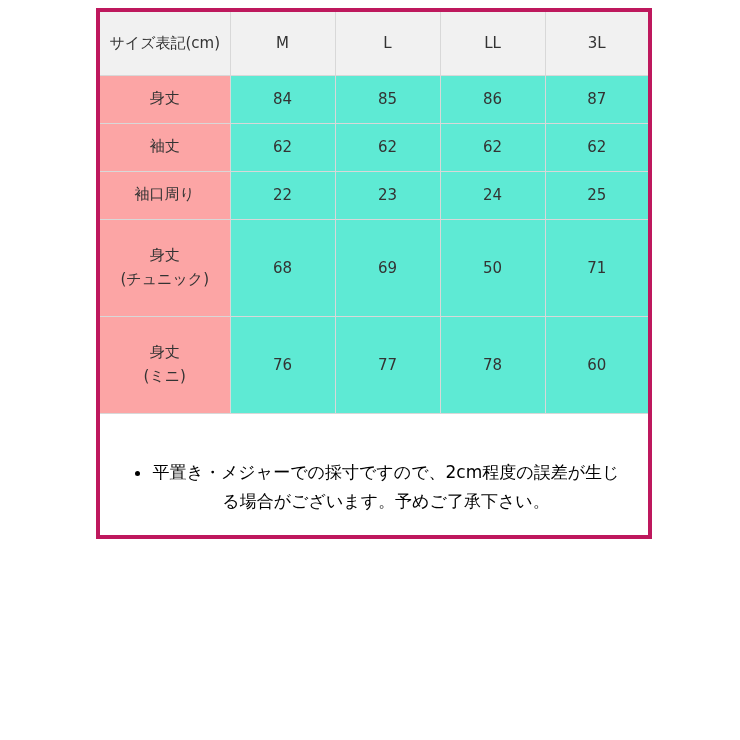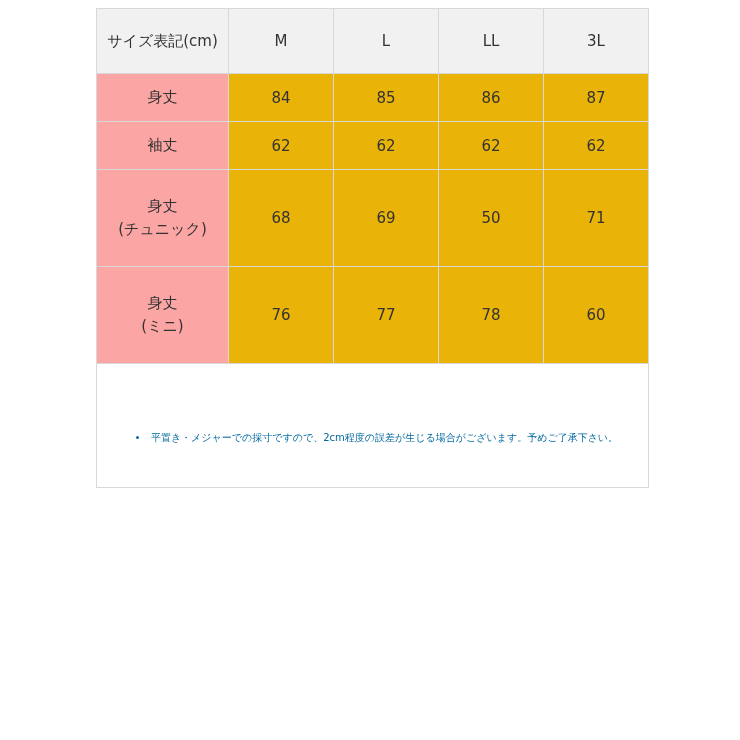--- a/index.html
+++ b/index.html
@@ -13,56 +13,56 @@
   }
   .table-wrap {
     position: absolute;
     left: 96px;
     top: 8px;
   }
   table.size-chart {
     border-collapse: collapse;
     table-layout: fixed;
     width: 552px;
-    border: 1px solid #be185d;
+    border: 4px solid #be185d;
   }
   table.size-chart th,
   table.size-chart td {
     border: 1px solid #d8d8d8;
     text-align: center;
     vertical-align: middle;
     font-size: 15px;
     font-weight: normal;
     padding: 0;
     overflow: hidden;
   }
   thead tr { height: 65px; }
   thead th { background: #f1f1f1; }
   tbody th {
     background: #fca5a5;
     white-space: pre-line;
     line-height: 1.55;
   }
-  tbody td { background: #eab308; }
+  tbody td { background: #5eead4; }
   tr.row-single { height: 48px; }
   tr.row-tall   { height: 97px; }
   tr.row-note   { height: 124px; }
   td.note-cell {
     vertical-align: top;
     text-align: left;
     background: #ffffff;
   }
   .note-list {
     margin: 25px 28px 0 52px;
     padding: 0;
   }
   .note-list li {
-    font-size: 10px;
+    font-size: 17px;
     line-height: 1.72;
-    color: #0369a1;
+    color: #000000;
   }
 </style>
 </head>
 <body>
 
 <div class="table-wrap">
   <table class="size-chart">
     <colgroup>
       <col style="width:132px">
       <col style="width:105px">
@@ -87,20 +87,27 @@
         <td>86</td>
         <td>87</td>
       </tr>
       <tr class="row-single">
         <th>袖丈</th>
         <td>62</td>
         <td>62</td>
         <td>62</td>
         <td>62</td>
       </tr>
+      <tr class="row-single">
+        <th>袖口周り</th>
+        <td>22</td>
+        <td>23</td>
+        <td>24</td>
+        <td>25</td>
+      </tr>
       <tr class="row-tall">
         <th>身丈
 (チュニック)</th>
         <td>68</td>
         <td>69</td>
         <td>50</td>
         <td>71</td>
       </tr>
       <tr class="row-tall">
         <th>身丈

